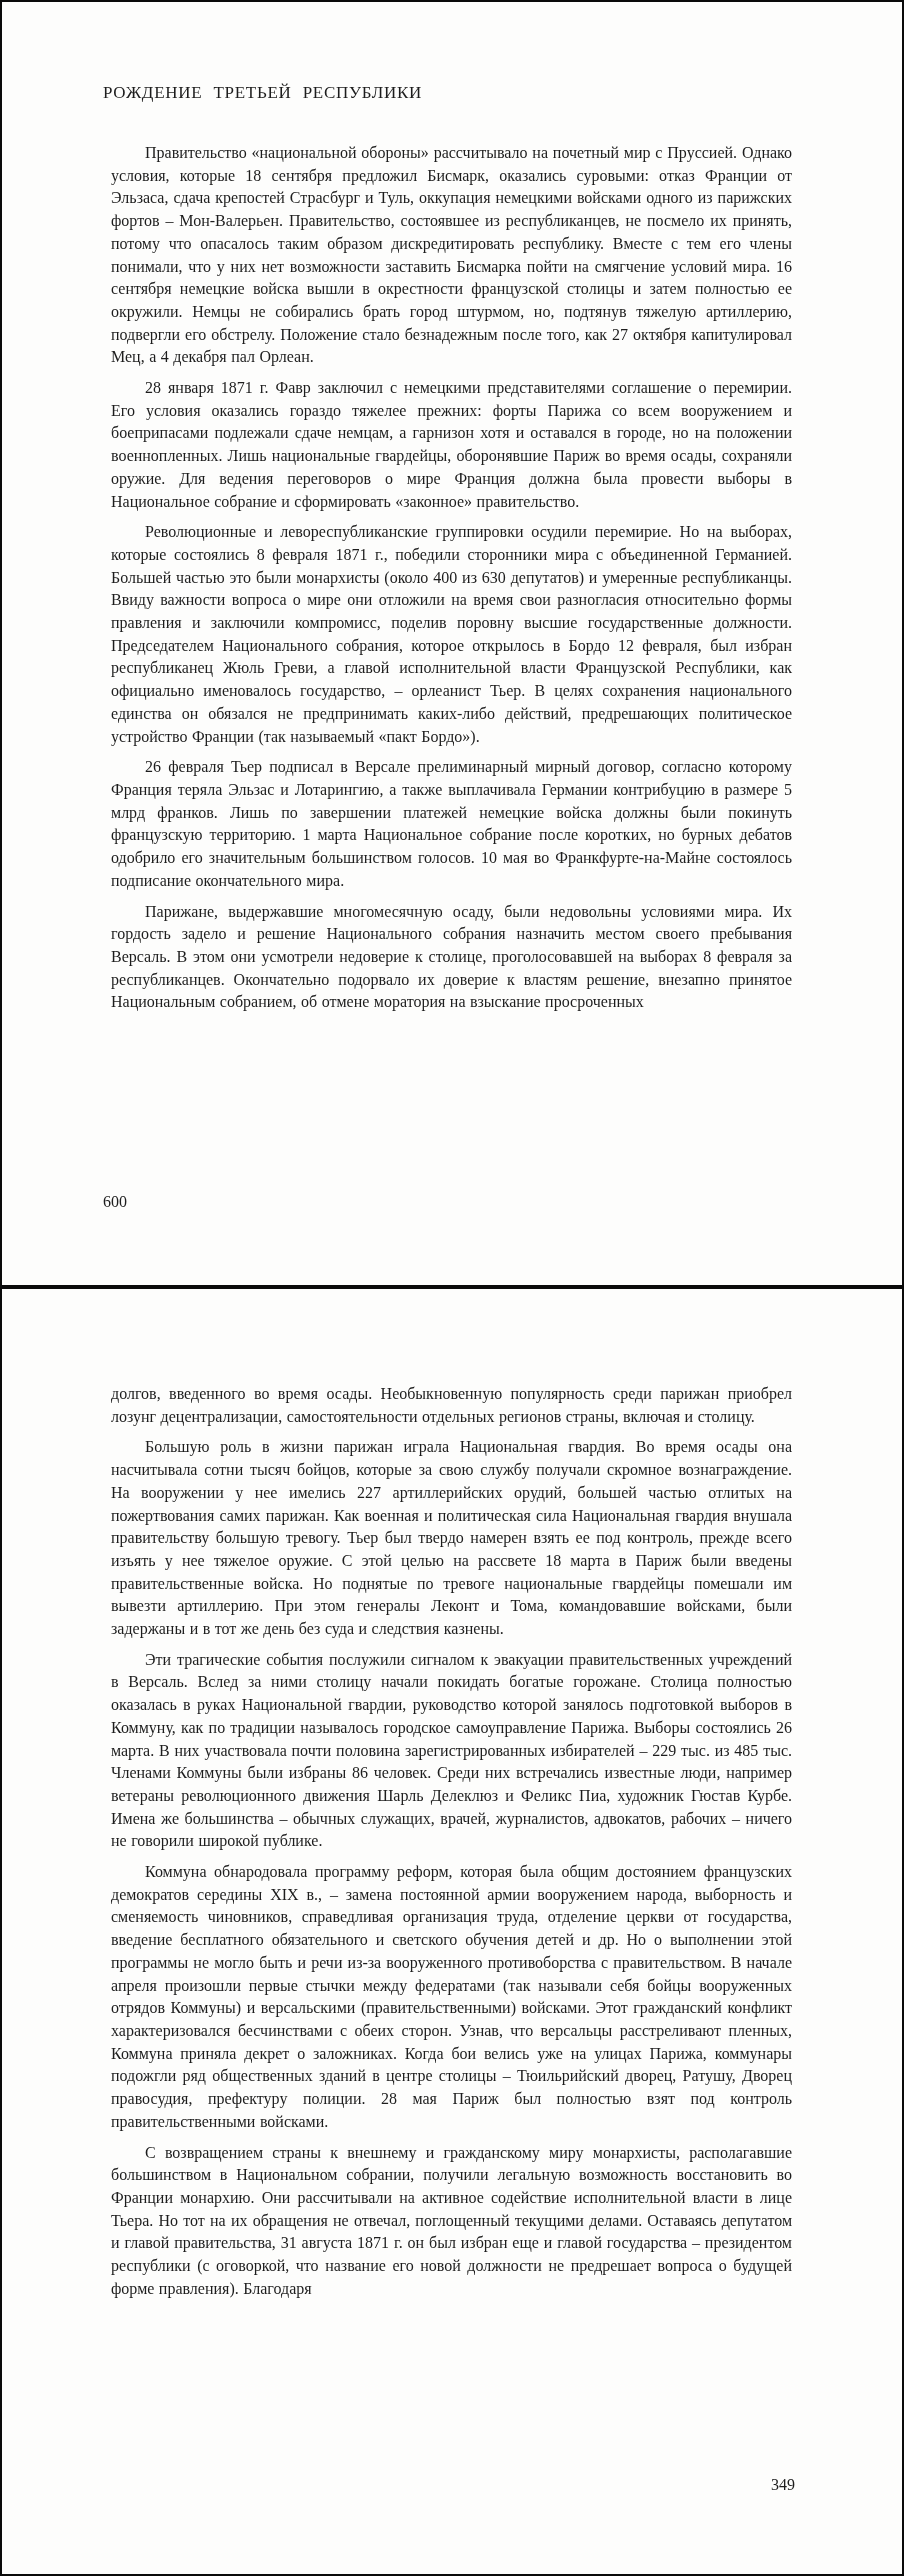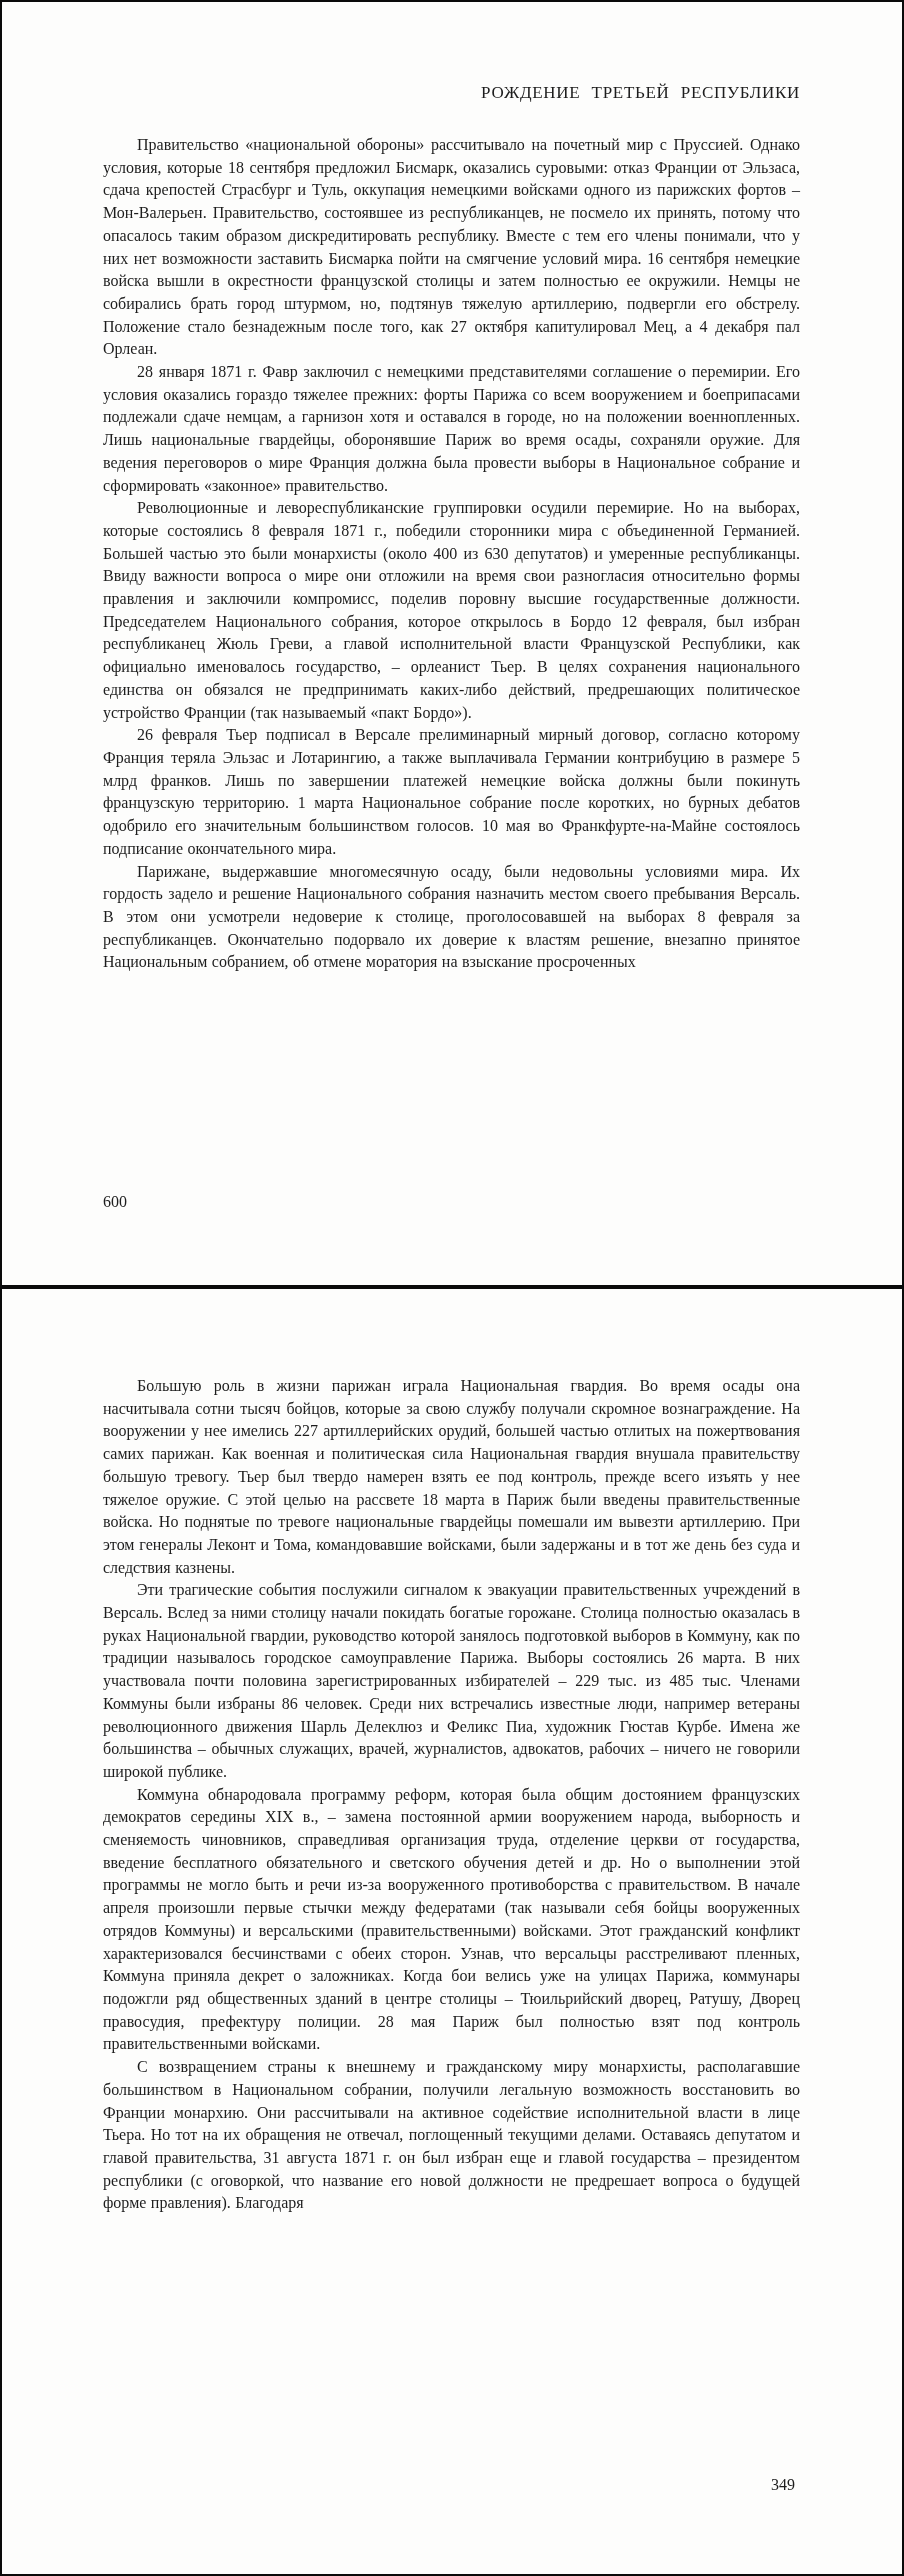--- a/index.html
+++ b/index.html
@@ -31,36 +31,36 @@
     top: 1283px;
     width: 100%;
     height: 3.6px;
     background: #0a0a0a;
   }
   .page-title {
     position: absolute;
     top: 81px;
     left: 101px;
     width: 697px;
-    text-align: right;
+    text-align: left;
     font-size: 17px;
     letter-spacing: 0.7px;
     word-spacing: 6.3px;
     font-weight: normal;
     margin: 0;
   }
   .text-block {
     position: absolute;
     left: 101px;
     width: 697px;
   }
   .page-348 .text-block { top: 132px; }
   .page-349 .text-block { top: 87px; }
   .para {
-    margin: 0;
+    margin: 8px;
     font-size: 16px;
     line-height: 22.7px;
     text-align: justify;
     text-indent: 34px;
     word-spacing: 0.5px;
   }
   .para.no-indent { text-indent: 0; }
   .page-number {
     position: absolute;
     font-size: 16px;
@@ -83,20 +83,21 @@
       <p class="para">26 февраля Тьер подписал в Версале прелиминарный мирный договор, согласно которому Франция теряла Эльзас и Лотарингию, а также выплачивала Германии контрибуцию в размере 5 млрд франков. Лишь по завершении платежей немецкие войска должны были покинуть французскую территорию. 1 марта Национальное собрание после коротких, но бурных дебатов одобрило его значительным большинством голосов. 10 мая во Франкфурте-на-Майне состоялось подписание окончательного мира.</p>
       <p class="para">Парижане, выдержавшие многомесячную осаду, были недовольны условиями мира. Их гордость задело и решение Национального собрания назначить местом своего пребывания Версаль. В этом они усмотрели недоверие к столице, проголосовавшей на выборах 8 февраля за республиканцев. Окончательно подорвало их доверие к властям решение, внезапно принятое Национальным собранием, об отмене моратория на взыскание просроченных</p>
     </div>
     <p class="page-number">600</p>
   </div>
 
   <div class="page-divider"></div>
 
   <div class="page page-349">
     <div class="text-block">
+      <p class="para no-indent">долгов, введенного во время осады. Необыкновенную популярность среди парижан приобрел лозунг децентрализации, самостоятельности отдельных регионов страны, включая и столицу.</p>
       <p class="para">Большую роль в жизни парижан играла Национальная гвардия. Во время осады она насчитывала сотни тысяч бойцов, которые за свою службу получали скромное вознаграждение. На вооружении у нее имелись 227 артиллерийских орудий, большей частью отлитых на пожертвования самих парижан. Как военная и политическая сила Национальная гвардия внушала правительству большую тревогу. Тьер был твердо намерен взять ее под контроль, прежде всего изъять у нее тяжелое оружие. С этой целью на рассвете 18 марта в Париж были введены правительственные войска. Но поднятые по тревоге национальные гвардейцы помешали им вывезти артиллерию. При этом генералы Леконт и Тома, командовавшие войсками, были задержаны и в тот же день без суда и следствия казнены.</p>
       <p class="para">Эти трагические события послужили сигналом к эвакуации правительственных учреждений в Версаль. Вслед за ними столицу начали покидать богатые горожане. Столица полностью оказалась в руках Национальной гвардии, руководство которой занялось подготовкой выборов в Коммуну, как по традиции называлось городское самоуправление Парижа. Выборы состоялись 26 марта. В них участвовала почти половина зарегистрированных избирателей – 229 тыс. из 485 тыс. Членами Коммуны были избраны 86 человек. Среди них встречались известные люди, например ветераны революционного движения Шарль Делеклюз и Феликс Пиа, художник Гюстав Курбе. Имена же большинства – обычных служащих, врачей, журналистов, адвокатов, рабочих – ничего не говорили широкой публике.</p>
       <p class="para">Коммуна обнародовала программу реформ, которая была общим достоянием французских демократов середины XIX в., – замена постоянной армии вооружением народа, выборность и сменяемость чиновников, справедливая организация труда, отделение церкви от государства, введение бесплатного обязательного и светского обучения детей и др. Но о выполнении этой программы не могло быть и речи из-за вооруженного противоборства с правительством. В начале апреля произошли первые стычки между федератами (так называли себя бойцы вооруженных отрядов Коммуны) и версальскими (правительственными) войсками. Этот гражданский конфликт характеризовался бесчинствами с обеих сторон. Узнав, что версальцы расстреливают пленных, Коммуна приняла декрет о заложниках. Когда бои велись уже на улицах Парижа, коммунары подожгли ряд общественных зданий в центре столицы – Тюильрийский дворец, Ратушу, Дворец правосудия, префектуру полиции. 28 мая Париж был полностью взят под контроль правительственными войсками.</p>
       <p class="para">С возвращением страны к внешнему и гражданскому миру монархисты, располагавшие большинством в Национальном собрании, получили легальную возможность восстановить во Франции монархию. Они рассчитывали на активное содействие исполнительной власти в лице Тьера. Но тот на их обращения не отвечал, поглощенный текущими делами. Оставаясь депутатом и главой правительства, 31 августа 1871 г. он был избран еще и главой государства – президентом республики (с оговоркой, что название его новой должности не предрешает вопроса о будущей форме правления). Благодаря</p>
     </div>
     <p class="page-number">349</p>
   </div>
 
 </div>
 

